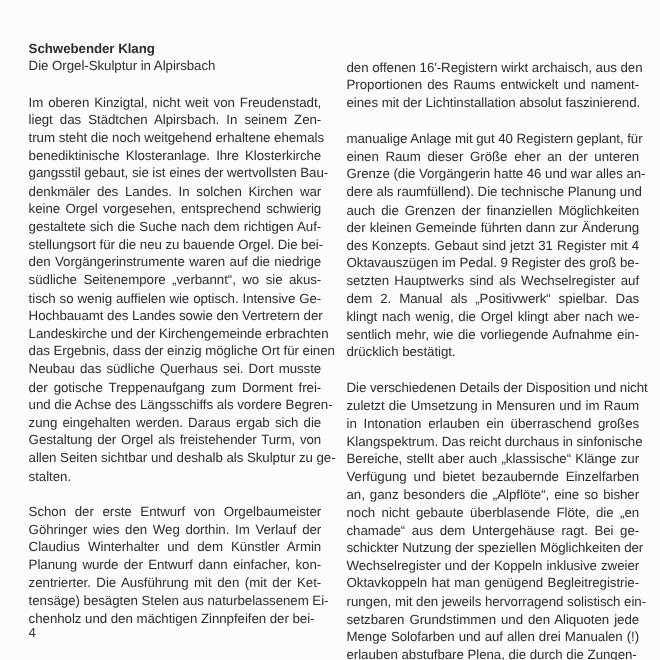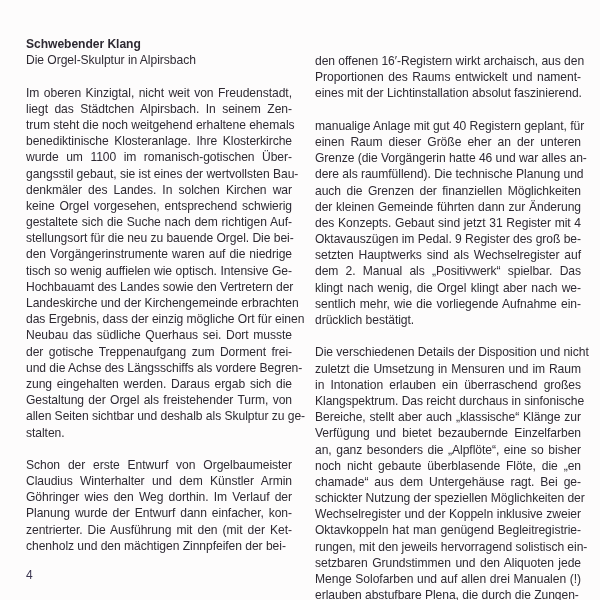--- a/index.html
+++ b/index.html
@@ -44,46 +44,47 @@
 
 <div class="col col-left">
   <span class="line title">Schwebender Klang</span>
   <span class="line subtitle">Die Orgel-Skulptur in Alpirsbach</span>
   <span class="gap"></span>
   <div>
       <span class="line">Im oberen Kinzigtal, nicht weit von Freudenstadt,</span>
       <span class="line">liegt das Städtchen Alpirsbach. In seinem Zen-</span>
       <span class="line">trum steht die noch weitgehend erhaltene ehemals</span>
       <span class="line">benediktinische Klosteranlage. Ihre Klosterkirche</span>
-      <span class="line">wurde um 1100 im romanisch-gotischen Über-</span>
       <span class="line">gangsstil gebaut, sie ist eines der wertvollsten Bau-</span>
       <span class="line">denkmäler des Landes. In solchen Kirchen war</span>
       <span class="line">keine Orgel vorgesehen, entsprechend schwierig</span>
       <span class="line">gestaltete sich die Suche nach dem richtigen Auf-</span>
       <span class="line">stellungsort für die neu zu bauende Orgel. Die bei-</span>
       <span class="line">den Vorgängerinstrumente waren auf die niedrige</span>
+      <span class="line">südliche Seitenempore „verbannt“, wo sie akus-</span>
       <span class="line">tisch so wenig auffielen wie optisch. Intensive Ge-</span>
       <span class="line">Hochbauamt des Landes sowie den Vertretern der</span>
       <span class="line">Landeskirche und der Kirchengemeinde erbrachten</span>
       <span class="line">das Ergebnis, dass der einzig mögliche Ort für einen</span>
       <span class="line">Neubau das südliche Querhaus sei. Dort musste</span>
       <span class="line">der gotische Treppenaufgang zum Dorment frei-</span>
       <span class="line">und die Achse des Längsschiffs als vordere Begren-</span>
       <span class="line">zung eingehalten werden. Daraus ergab sich die</span>
       <span class="line">Gestaltung der Orgel als freistehender Turm, von</span>
       <span class="line">allen Seiten sichtbar und deshalb als Skulptur zu ge-</span>
       <span class="line last">stalten.</span>
     </div>
   <span class="gap"></span>
   <div>
       <span class="line">Schon der erste Entwurf von Orgelbaumeister</span>
+      <span class="line">Göhringer wies den Weg dorthin. Im Verlauf der</span>
       <span class="line">Claudius Winterhalter und dem Künstler Armin</span>
-      <span class="line">Göhringer wies den Weg dorthin. Im Verlauf der</span>
       <span class="line">Planung wurde der Entwurf dann einfacher, kon-</span>
       <span class="line">zentrierter. Die Ausführung mit den (mit der Ket-</span>
+      <span class="line">tensäge) besägten Stelen aus naturbelassenem Ei-</span>
       <span class="line last">chenholz und den mächtigen Zinnpfeifen der bei-</span>
     </div>
 </div>
 
 <div class="col col-right">
   <div>
       <span class="line">den offenen 16′-Registern wirkt archaisch, aus den</span>
       <span class="line">Proportionen des Raums entwickelt und nament-</span>
       <span class="line last">eines mit der Lichtinstallation absolut faszinierend.</span>
     </div>

